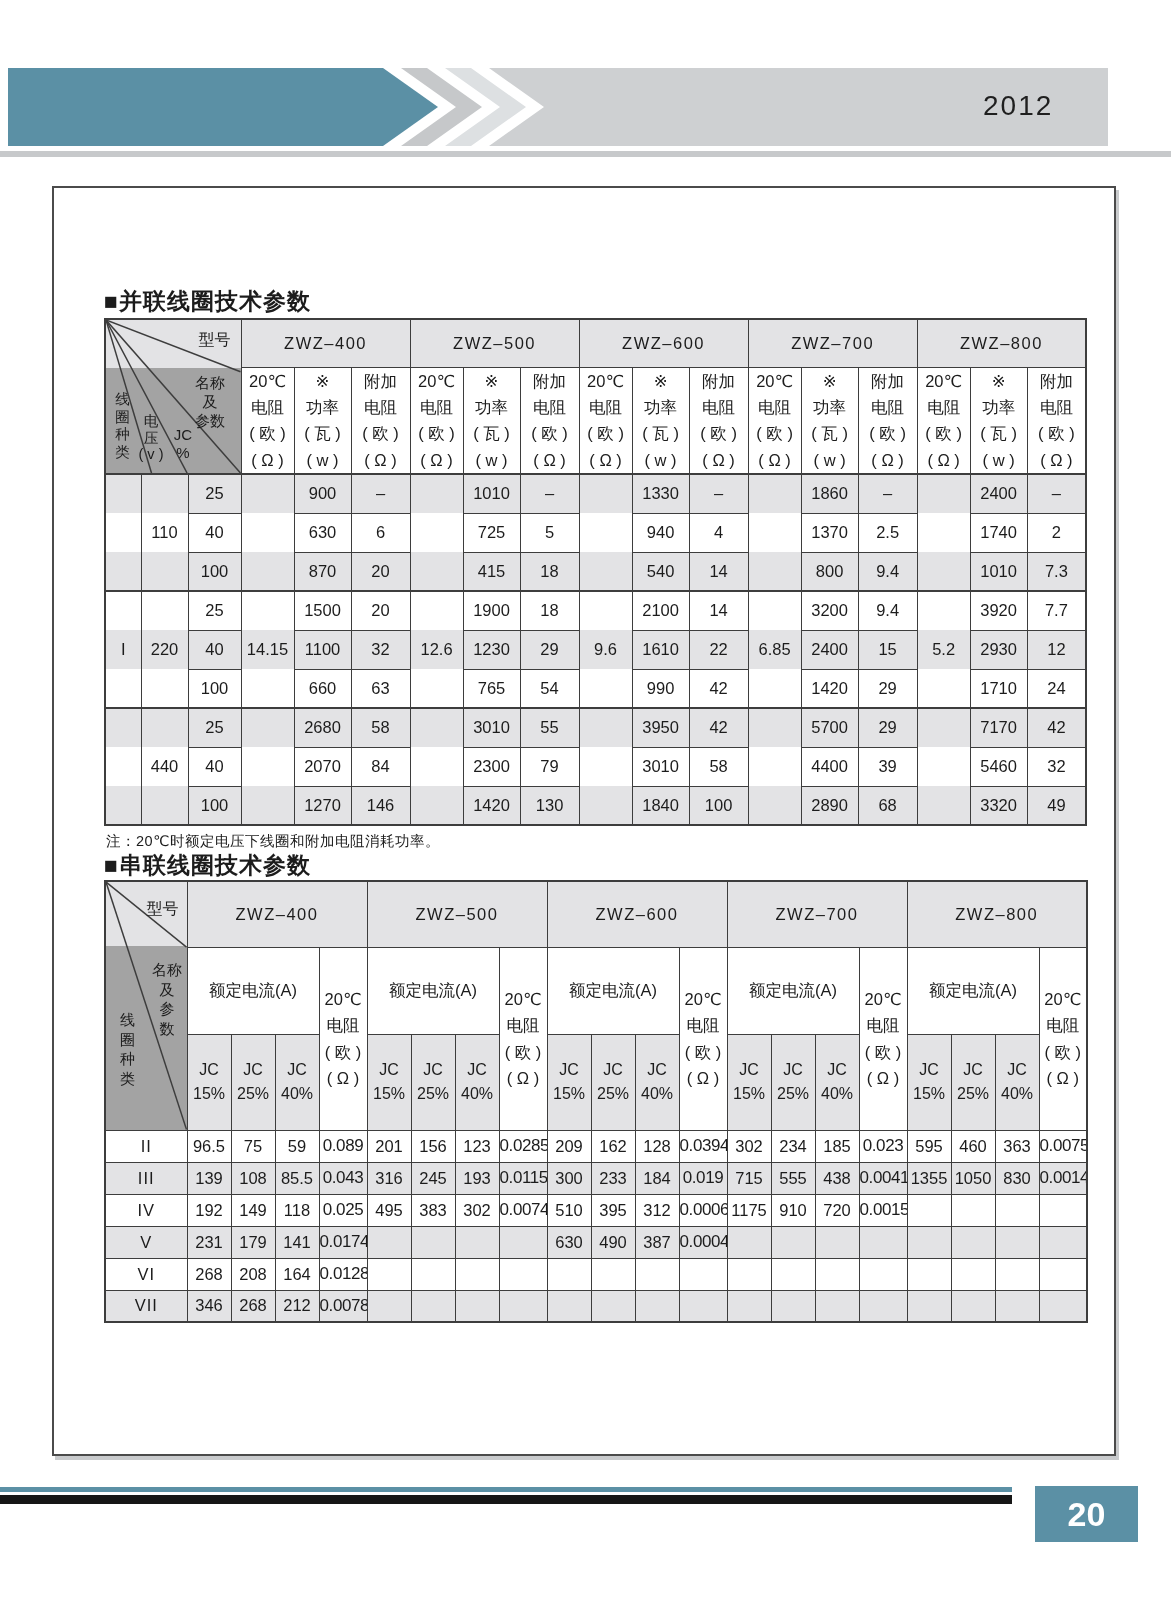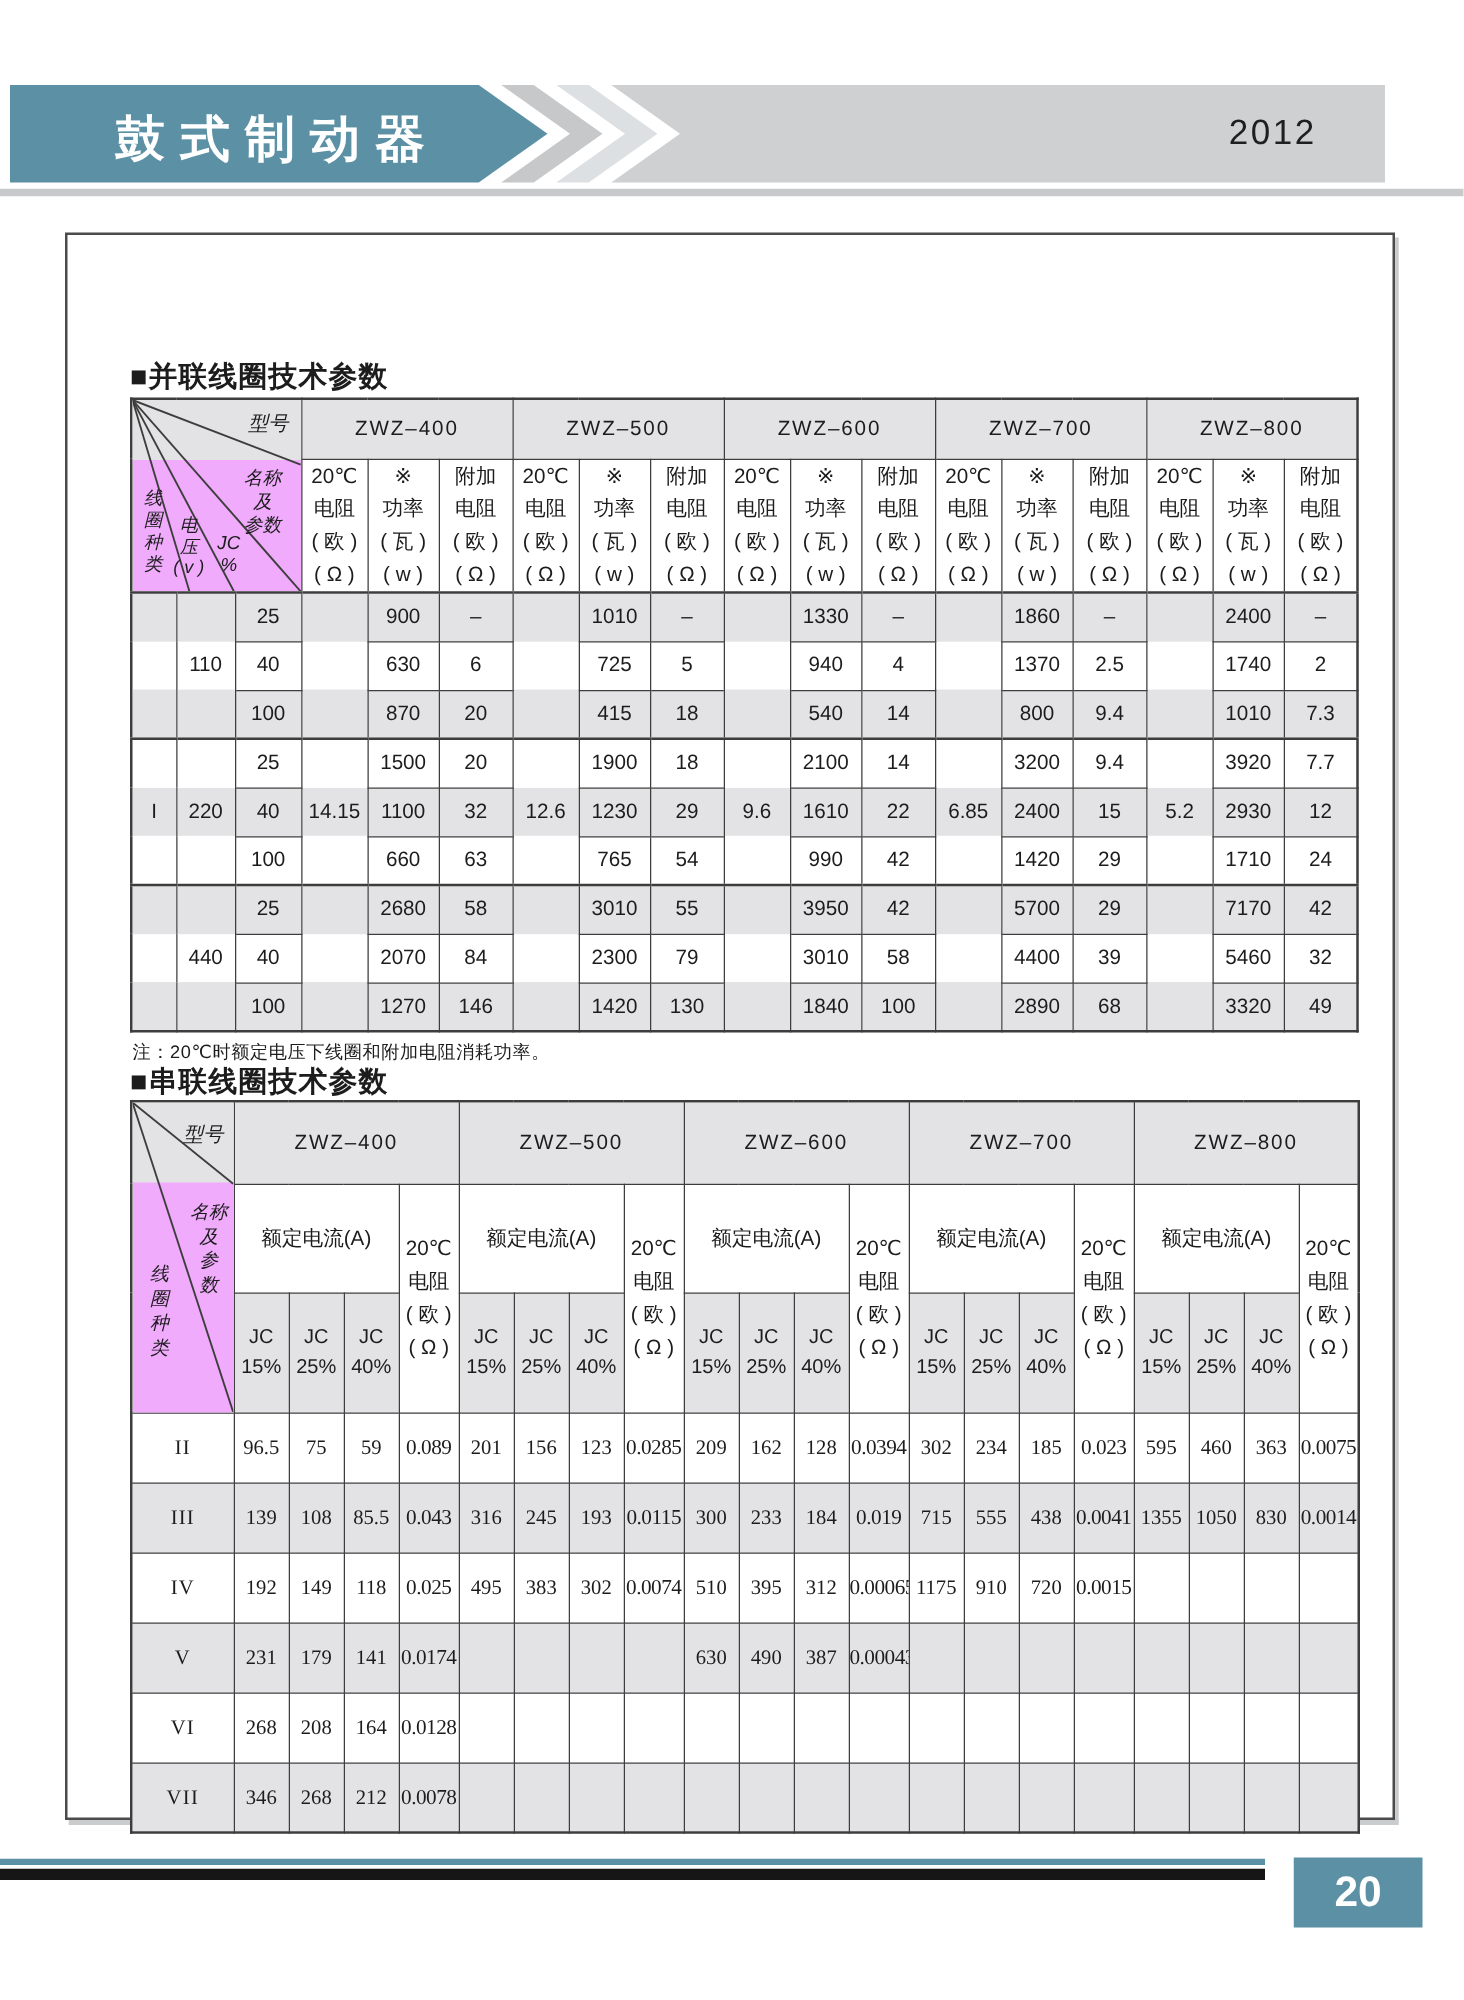--- a/index.html
+++ b/index.html
@@ -26,29 +26,29 @@
   .t2{left:50px;top:692px;width:982px;}
   .dt td,.dt th{border:1.5px solid #3d3d3d;text-align:center;vertical-align:middle;padding:0;font-weight:normal;font-size:16.5px;overflow:hidden;}
   .pre{white-space:pre-line;}
   .gl{border-left-width:2.5px;}
   .t1 tr.hr1{height:48px;}
   .t1 tr.hr2{height:100px;}
   .t1 tr.dr{height:39px;}
   .t2 tr.hr1{height:66px;}
   .t2 tr.hr2{height:87px;}
   .t2 tr.hr3{height:96px;}
-  .t2 tr.dr{height:56px;font-family:Liberation Serif, serif;}
+  .t2 tr.dr{height:32px;}
   .dt tr.gt td,.dt tr.gt th{border-top-width:2.5px;}
   .model{background:#e3e3e5;font-size:17.5px;letter-spacing:1.5px;}
   .sub{background:#fff;font-size:14px;line-height:1.6;}
   .t1 tr.s td{background-color:#e3e3e5;}
   .t2 tr.s td{background-color:#e3e3e5;}
   .dt td.m1{background-image:linear-gradient(to bottom,#e3e3e5 0 33.4%,#ffffff 33.4% 66.7%,#e3e3e5 66.7% 100%);}
   .dt td.m2{background-image:linear-gradient(to bottom,#ffffff 0 33.4%,#e3e3e5 33.4% 66.7%,#ffffff 66.7% 100%);}
-  .corner{position:relative;background:#f0abfc;border-right-width:2.5px;font-style:italic;}
+  .corner{position:relative;background:#a3a3a3;border-right-width:2.5px;}
   .strip{position:absolute;left:0;top:0;right:0;background:#e3e3e5;}
   .strip1{height:48px;}
   .strip2{height:64px;}
   .csvg{position:absolute;left:0;top:0;width:100%;height:100%;}
   .cl{position:absolute;font-size:15px;line-height:17.5px;white-space:pre-line;text-align:center;}
   .rated{background:#fff;font-size:16px;}
   .resh{background:#fff;font-size:14px;line-height:1.6;}
   .t2 tr.hr3 th{background:#e3e3e5;font-size:16px;line-height:1.5;}
   .rn{font-size:17px;letter-spacing:1px;}
   .dt td.sm{font-size:17px;letter-spacing:-0.4px;}
@@ -63,21 +63,20 @@
 
 <div class="page">
 
   <svg class="band-svg" viewBox="0 0 1171 170" preserveAspectRatio="none">
     <polygon points="489,68 1108,68 1108,146 489,146 544,107" fill="#ced0d2"></polygon>
     <polygon points="401,68 427,68 482,107 427,146 401,146 456,107" fill="#c6c8ca"></polygon>
     <polygon points="445,68 471,68 526,107 471,146 445,146 500,107" fill="#dde0e2"></polygon>
     <polygon points="8,68 383,68 438,107 383,146 8,146" fill="#5b90a5"></polygon>
     <rect x="0" y="151" width="1171" height="6" fill="#c7c9cb"></rect>
   </svg>
-  <div class="brand">鼓式制动器</div>
   <div class="year">2012</div>
 
   <div class="frame">
 
     <div class="sec sec1">■并联线圈技术参数</div>
 
     <table class="dt t1">
       <colgroup>
         <col style="width:36px">
           <col style="width:47px">

